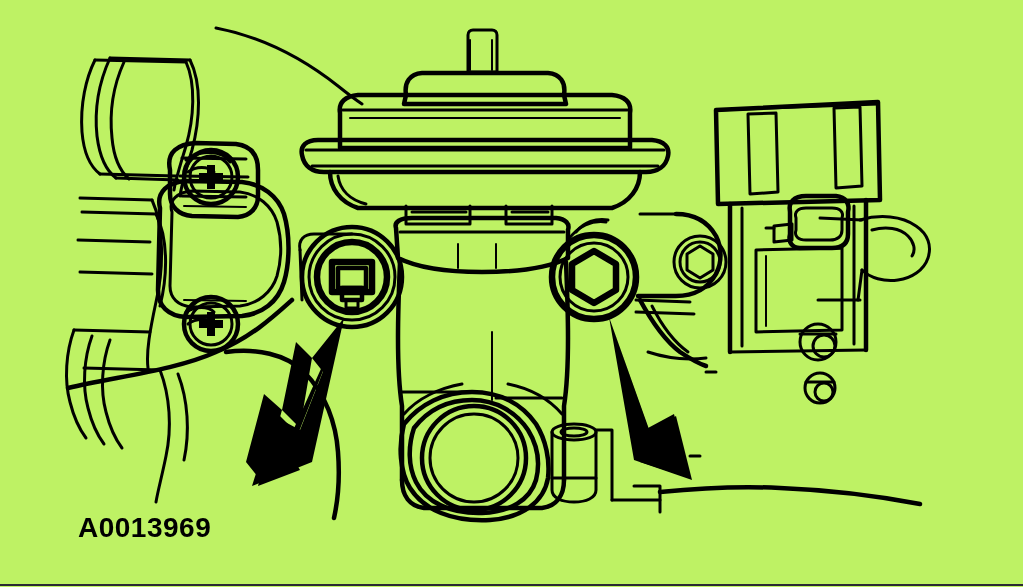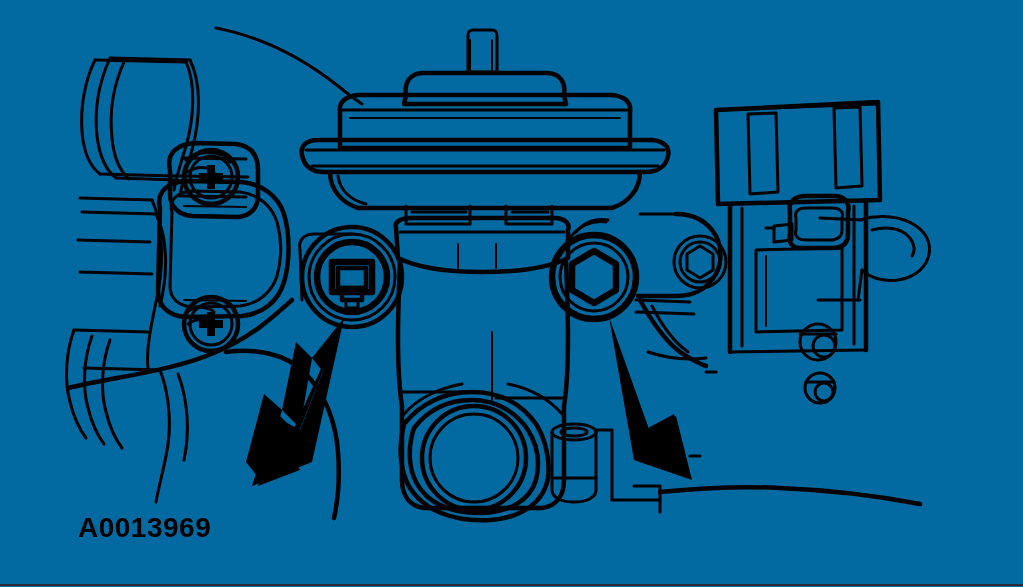--- a/index.html
+++ b/index.html
@@ -8,21 +8,21 @@
     padding: 0;
     background: #ffffff;
   }
   body {
     font-family: "Liberation Sans", sans-serif;
   }
   #figure-root {
     position: relative;
     width: 1023px;
     height: 587px;
-    background: #0369a1;
+    background: #bef264;
     overflow: hidden;
   }
   #line-art {
     position: absolute;
     left: 0;
     top: 0;
     width: 1023px;
     height: 587px;
     display: block;
   }

